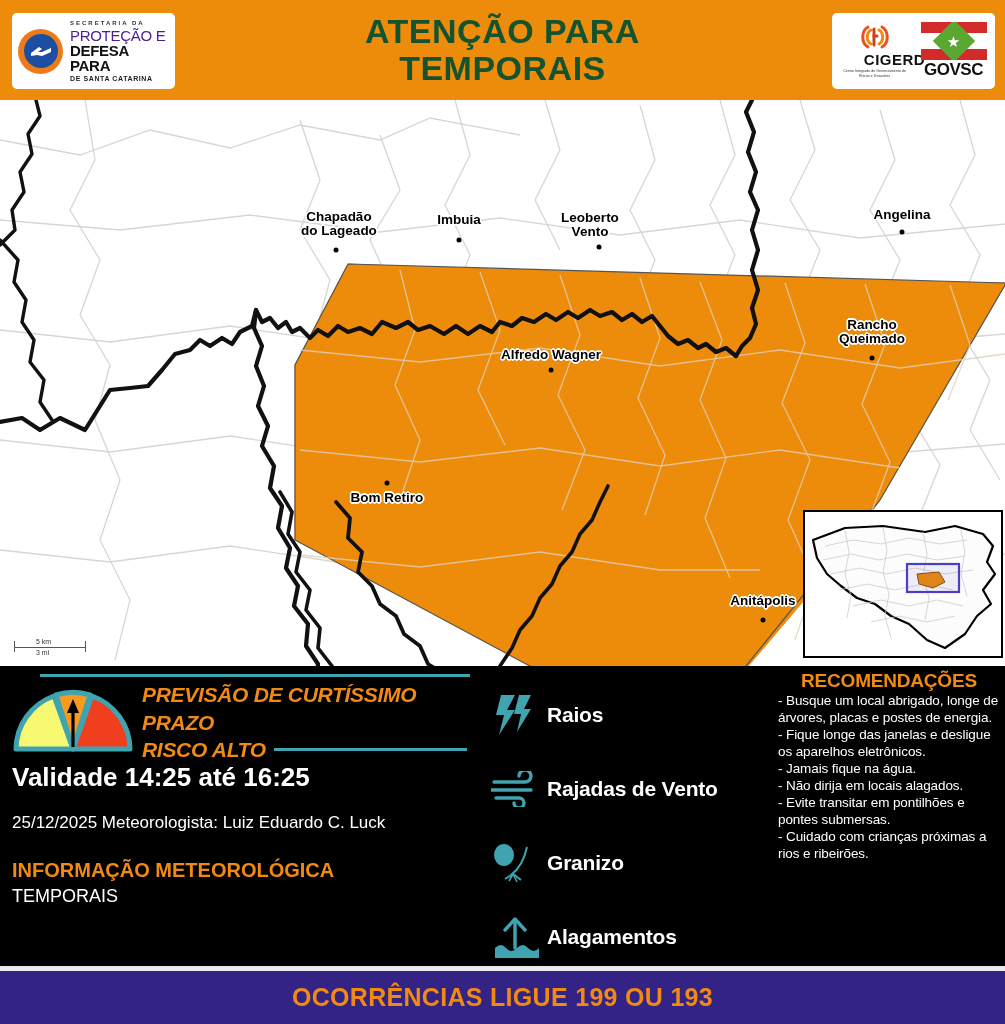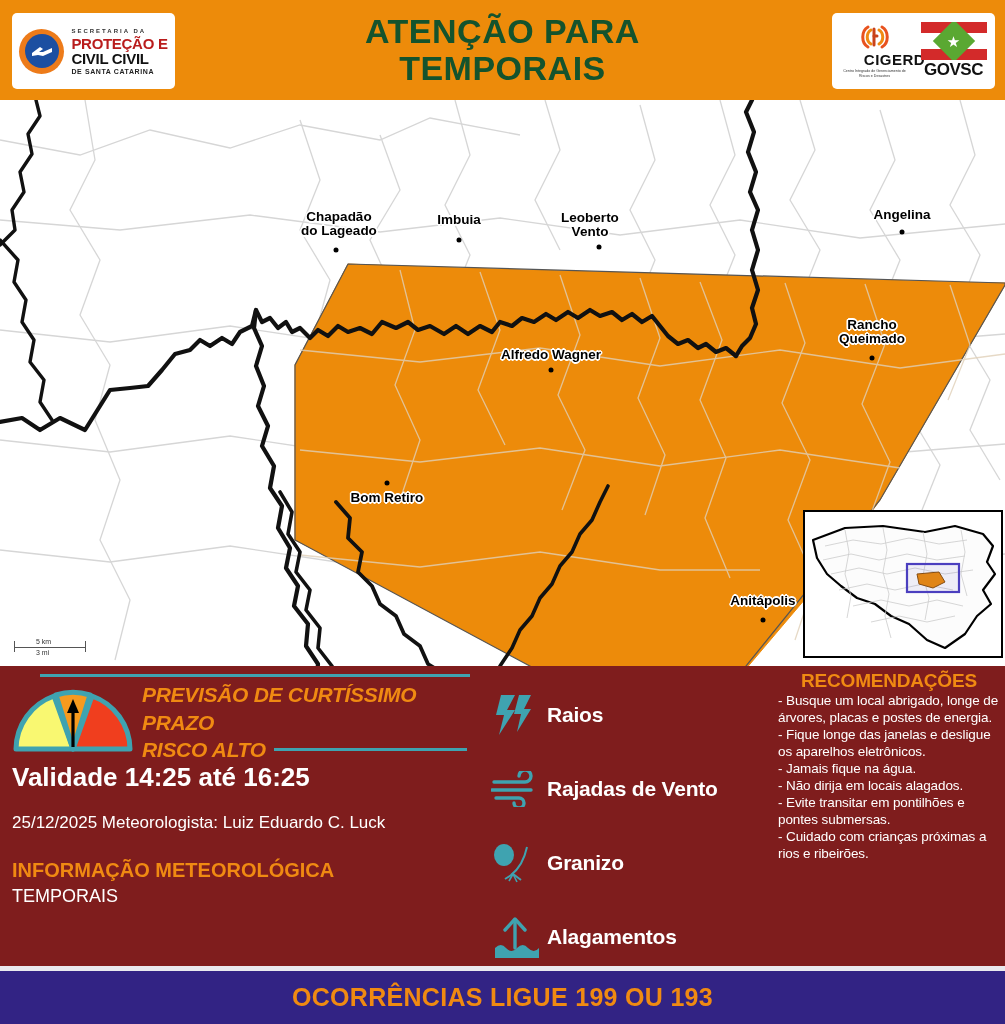--- a/index.html
+++ b/index.html
@@ -34,21 +34,21 @@
     width: 45px; height: 45px; border-radius: 50%;
     background: #ED7B1A; display: flex; align-items: center; justify-content: center;
     flex: 0 0 auto;
   }
   .dc-emblem-inner {
     width: 34px; height: 34px; border-radius: 50%; background: #1C4FA1;
     display: flex; align-items: center; justify-content: center;
   }
   .dc-text { line-height: 1; }
   .dc-l1 { font-size: 6px; letter-spacing: 2px; color: #333; font-weight: bold; }
-  .dc-l2 { font-size: 15px; font-weight: bold; color: #b91c1c; letter-spacing: -0.3px; margin-top: 2px;}
+  .dc-l2 { font-size: 15px; font-weight: normal; color: #4c1d95; letter-spacing: -0.3px; margin-top: 2px;}
   .dc-l3 { font-size: 15px; font-weight: bold; color: #111; letter-spacing: -0.3px; }
   .dc-l4 { font-size: 7px; font-weight: bold; color: #222; letter-spacing: 0.6px; margin-top: 2px;}
 
   
   .cigerd { display: flex; flex-direction: column; align-items: center; width: 74px; }
   .cigerd-name { font-size: 15px; font-weight: bold; color: #111; letter-spacing: 0.5px; margin-left: 40px; }
   .cigerd-sub { font-size: 3.6px; color: #333; text-align: center; line-height: 1.35; margin-top: 1px; }
   .govsc { display: flex; flex-direction: column; align-items: center; width: 72px; }
   .sc-flag {
     width: 66px; height: 38px; position: relative; overflow: hidden; background: #fff;
@@ -88,21 +88,21 @@
   .sb-km { top: -3px; } .sb-mi { top: 8px; }
   
   .inset {
     position: absolute; right: 2px; bottom: 8px; width: 200px; height: 148px;
     background: #fff; border: 2px solid #000;
   }
 
   
   .panel {
     position: absolute; left: 0; top: 666px; width: 1005px; height: 300px;
-    background: #7f1d1d;
+    background: #000000;
   }
   .panel-left { position: absolute; left: 12px; top: 8px; width: 455px; }
   .risk-row { display: flex; align-items: flex-start; }
   .gauge { width: 122px; height: 66px; flex: 0 0 auto; margin-top: 6px; }
   .risk-texts { flex: 1; padding-left: 8px; }
   .divider-top { height: 3px; background: #3FA3B0; width: 430px; margin-left: 28px; margin-bottom: 4px; }
   .prev-line {
     font-size: 21px; font-weight: bold; font-style: italic; color: #F08A12;
     letter-spacing: -0.3px; line-height: 1.35;
   }
@@ -154,21 +154,21 @@
         <div class="dc-emblem">
           <div class="dc-emblem-inner">
             <svg width="24" height="16" viewBox="0 0 24 16">
               <path d="M2 10 L10 4 L13 6 L9 9 L13 9 L22 5 L22 9 L13 13 L8 12 L2 13 Z" fill="#fff"></path>
             </svg>
           </div>
         </div>
         <div class="dc-text">
           <div class="dc-l1">SECRETARIA DA</div>
           <div class="dc-l2">PROTEÇÃO E</div>
-          <div class="dc-l3">CIVIL CIVIL</div>
+          <div class="dc-l3">DEFESA PARA</div>
           <div class="dc-l4">DE SANTA CATARINA</div>
         </div>
       </div>
     </div>
 
     <div class="logo-box logo-right">
       <div class="cigerd">
         <svg width="42" height="28" viewBox="0 0 42 28">
           <path d="M14 4 C7 8 7 20 14 24" stroke="#E8521E" stroke-width="3" fill="none" stroke-linecap="round"></path>
           <path d="M17 7 C12 10 12 18 17 21" stroke="#F08A12" stroke-width="3" fill="none" stroke-linecap="round"></path>

